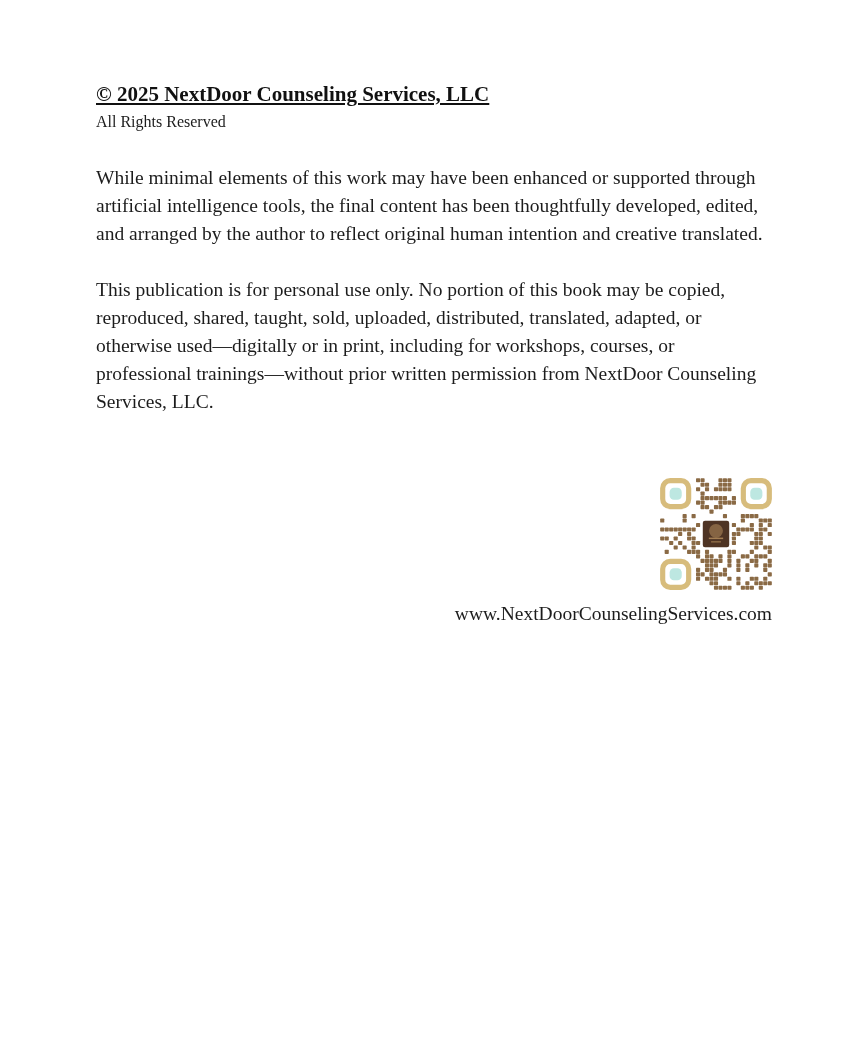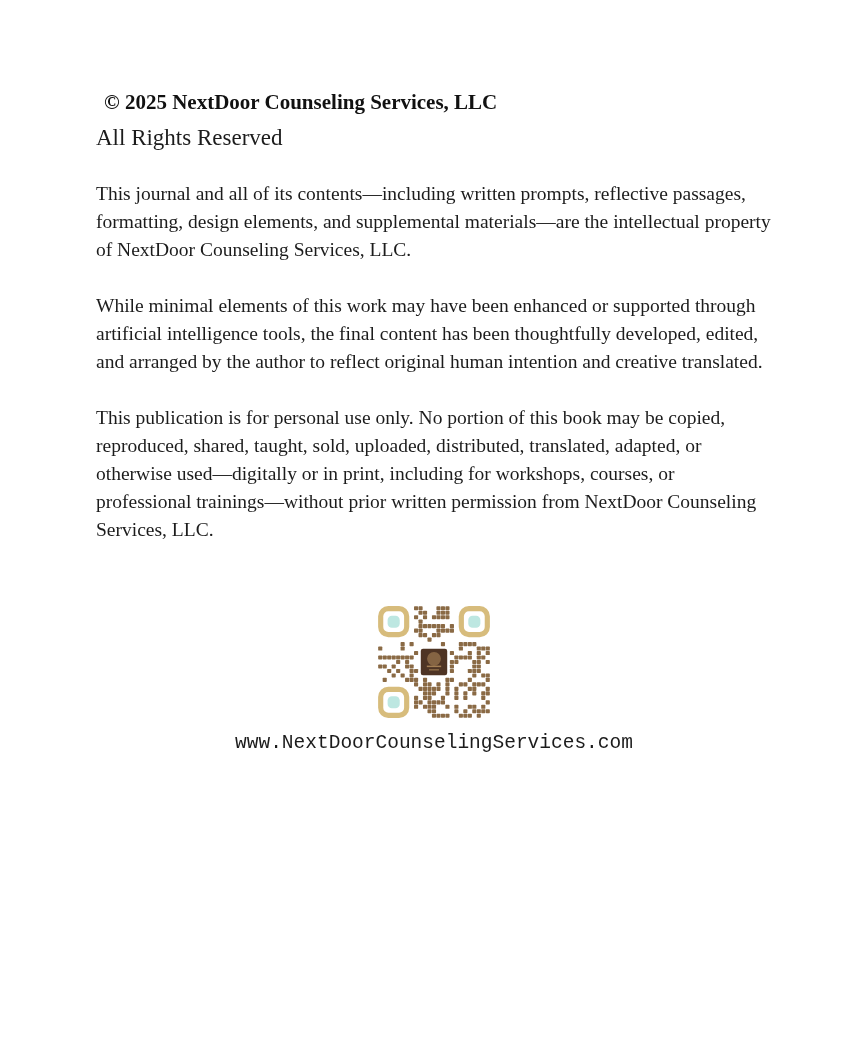--- a/index.html
+++ b/index.html
@@ -14,42 +14,42 @@
     color: #1c1c1c;
     overflow: hidden;
   }
   .page {
     box-sizing: border-box;
     width: 858px;
     height: 1064px;
     padding: 80px 87px 0 96px;
   }
   .title {
-    margin: 8px;
+    margin: 0;
     font-size: 21px;
     font-weight: bold;
     line-height: 28px;
     color: #111111;
+    text-decoration: underline;
   }
   .rights {
     margin: 0 0 28px 0;
-    font-size: 23px;
+    font-size: 16px;
     line-height: 28px;
   }
   .para {
     margin: 0 0 28px 0;
     font-size: 19.5px;
     line-height: 28px;
     max-width: 676px;
   }
   .qr-section {
     margin-top: 62px;
     width: 676px;
-    text-align: center;
-    font-family: Liberation Mono, monospace;
+    text-align: right;
   }
   .qr {
     width: 112px;
     height: 112px;
     display: inline-block;
   }
   .url {
     margin: 6px 0 0 0;
     font-size: 19.5px;
     line-height: 28px;
@@ -57,21 +57,20 @@
 </style>
 </head>
 <body>
 
 <div class="page">
 
   <p class="title">© 2025 NextDoor Counseling Services, LLC</p>
 
   <p class="rights">All Rights Reserved</p>
 
-  <p class="para">This journal and all of its contents—including written prompts, reflective passages, formatting, design elements, and supplemental materials—are the intellectual property of NextDoor Counseling Services, LLC.</p>
 
   <p class="para">While minimal elements of this work may have been enhanced or supported through artificial intelligence tools, the final content has been thoughtfully developed, edited, and arranged by the author to reflect original human intention and creative translated.</p>
 
   <p class="para">This publication is for personal use only. No portion of this book may be copied, reproduced, shared, taught, sold, uploaded, distributed, translated, adapted, or otherwise used—digitally or in print, including for workshops, courses, or professional trainings—without prior written permission from NextDoor Counseling Services, LLC.</p>
 
 
   <div class="qr-section">
     <svg class="qr" viewBox="0 0 25 25" xmlns="http://www.w3.org/2000/svg">
         <rect x="8.04" y="0.04" width="0.92" height="0.92" rx="0.16" fill="#8a6a45"></rect>
         <rect x="9.04" y="0.04" width="0.92" height="0.92" rx="0.16" fill="#8a6a45"></rect>

